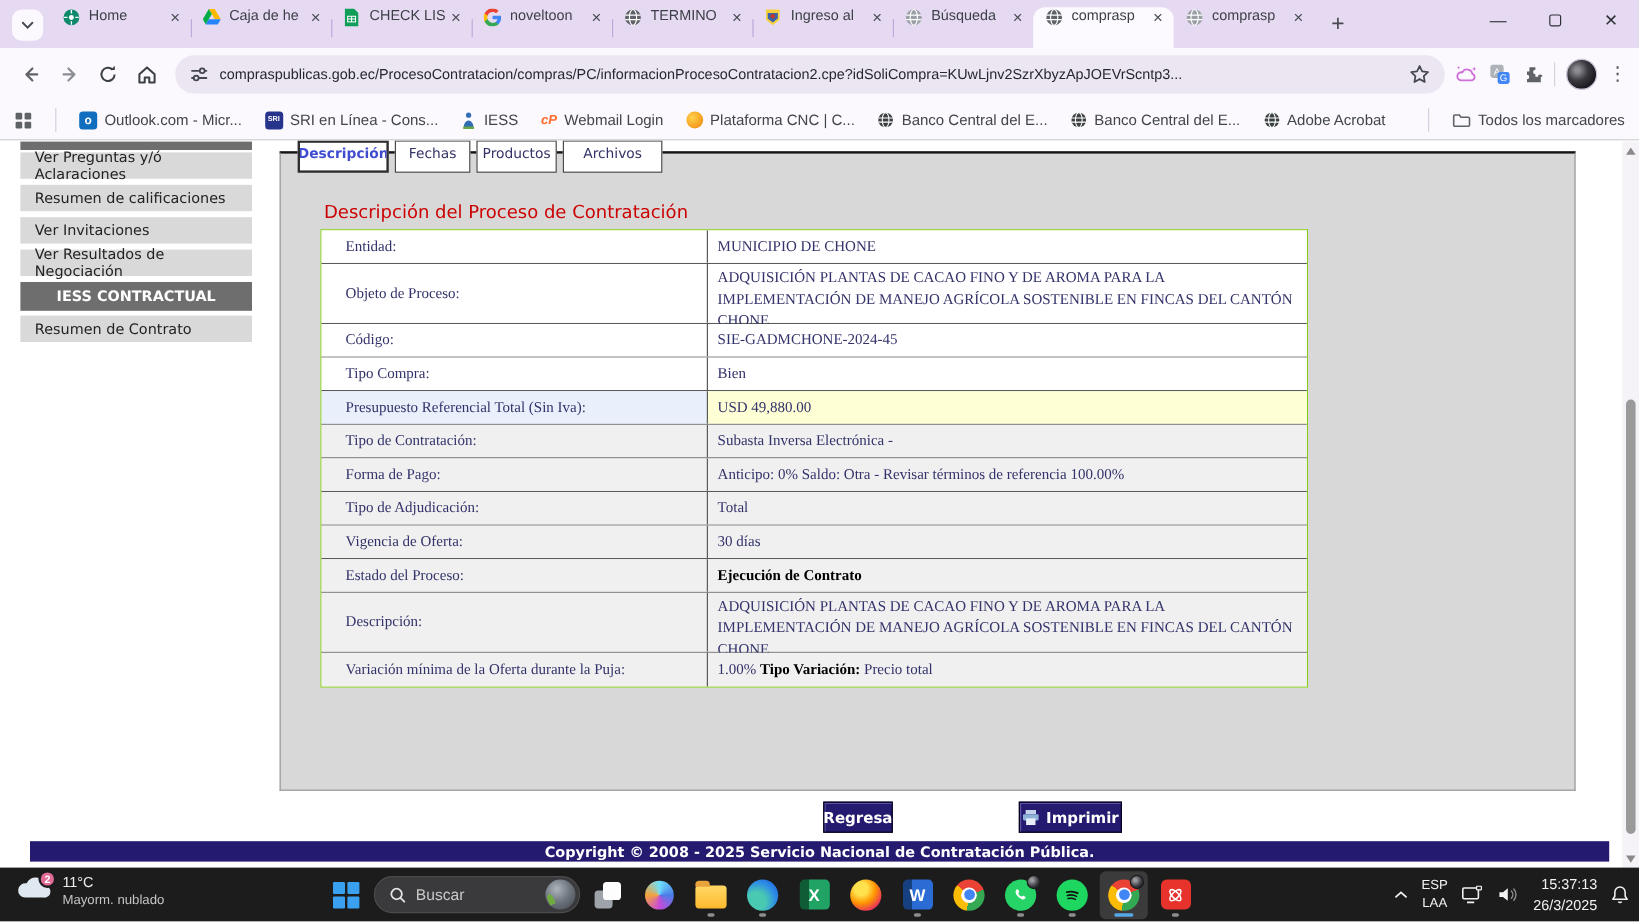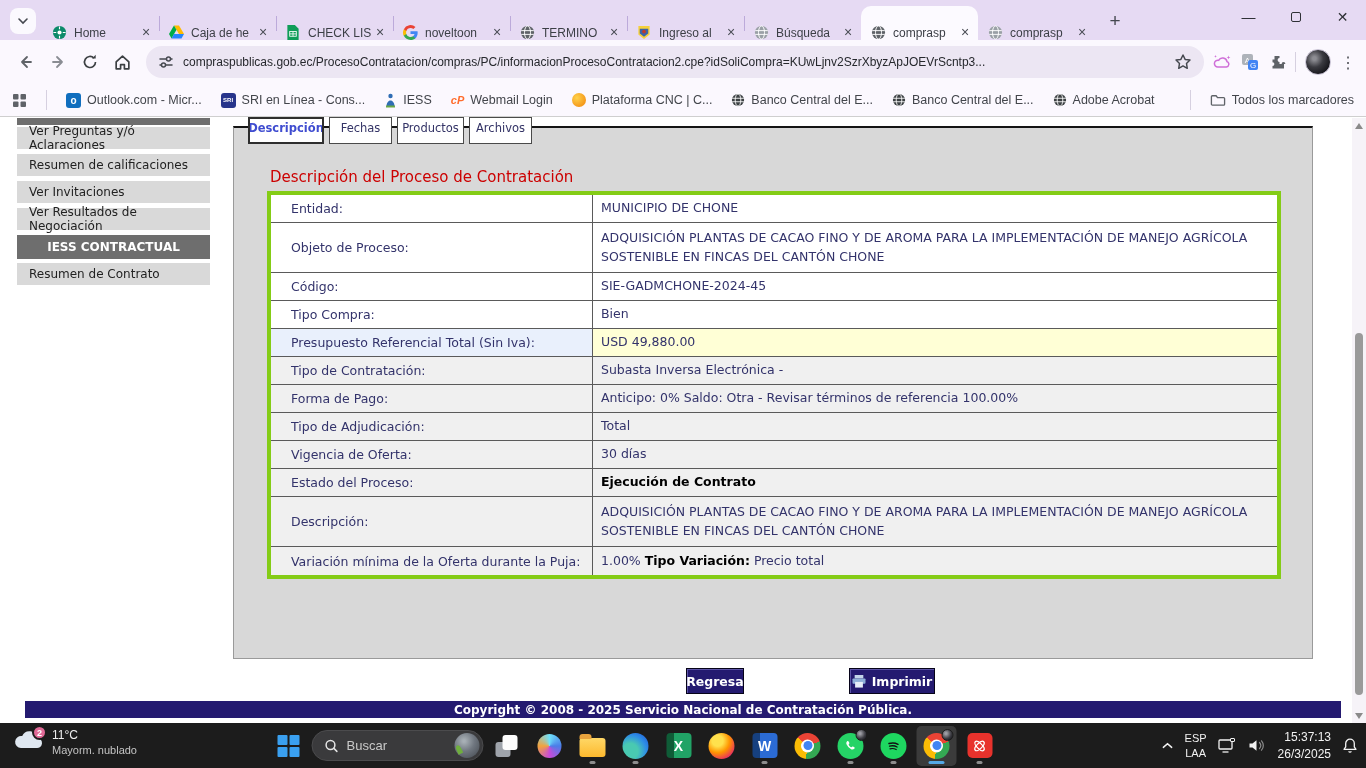--- a/index.html
+++ b/index.html
@@ -4,21 +4,21 @@
 <style>
   * { margin:0; padding:0; box-sizing:border-box; }
   html,body { width:1366px; height:768px; overflow:hidden; background:#fff;
     font-family:"Liberation Sans", sans-serif; }
   svg { display:block; }
 
   
   .tabstrip { height:40px; background:#e6daf3; display:flex; align-items:flex-end; padding-left:10px; position:relative; }
   .tsearch { width:26px; height:26px; margin:0 6px 6px 0; background:#fbf9fe; border-radius:8px;
     display:flex; align-items:center; justify-content:center; }
-  .btab { width:117px; height:34px; display:flex; align-items:flex-end; padding:0 5px 0 9px; border-radius:10px 10px 0 0;
+  .btab { width:117px; height:34px; display:flex; align-items:flex-start; padding:0 5px 0 9px; border-radius:10px 10px 0 0;
     color:#3c3f46; position:relative; flex-shrink:1; min-width:0; }
   .btab.active { background:#fcfaff; }
   .btab:not(.active)+.btab:not(.active)::before { content:''; position:absolute; left:0; top:10px; height:15px; width:1px; background:#bcaada; }
   .btab .fav { width:16px; height:16px; flex-shrink:0; margin-right:7px; display:flex; align-items:center; justify-content:center; }
   .btab .t { flex:1; font-size:12px; white-space:nowrap; overflow:hidden; min-width:0; }
   .btab .x { font-size:14px; color:#4a4d55; width:16px; text-align:center; flex-shrink:0; }
   .newtab { width:28px; height:28px; margin:0 0 5px 6px; font-size:19px; color:#45484f; display:flex; align-items:center; justify-content:center; }
   .wincon { margin-left:auto; display:flex; height:34px; align-self:flex-start; }
   .wc { width:47px; height:34px; display:flex; align-items:center; justify-content:center; color:#2f3136; font-size:14px; }
   .wc .maxbox { width:10px; height:10px; border:1.4px solid #2f3136; border-radius:2px; }
@@ -51,21 +51,21 @@
 
   .panel { position:absolute; left:233px; top:9px; width:1080px; height:533px; background:#d8d8d8;
     border:1px solid #9a9a9a; border-top:2px solid #141414; }
   .ptab { position:absolute; top:0; height:27px; background:#fff; border:1px solid #4a4a4a; z-index:3;
     display:flex; align-items:center; justify-content:center; overflow:hidden; font-size:11.5px; color:#333366; }
   .ptab span { margin-top:-6px; }
   .ptab.active { border:2px solid #2e2e2e; color:#3f4cd0; font-weight:bold; }
 
   .pheading { position:absolute; left:270px; top:51px; font-size:15px; color:#cc0000; z-index:2; }
 
-  .ptable { position:absolute; left:267px; top:74px; width:1014px; border:4px solid #84cc16; z-index:2; background:#fff; }
+  .ptable { position:absolute; left:267px; top:74px; width:823px; border:1px solid #84cc16; z-index:2; background:#fff;font-family:Liberation Serif, serif; }
   .trow { display:flex; border-bottom:1px solid #5a5a5a; }
   .trow:last-child { border-bottom:none; }
   .trow.h1 { height:28px; } .trow.h2 { height:50px; }
   .tlabel { width:322px; padding:2px 8px 2px 20px; font-size:12.5px; color:#33336b; display:flex; align-items:center; border-right:1px solid #5a5a5a; }
   .tvalue { flex:1; padding:2px 8px; font-size:12.5px; color:#33336b; display:flex; align-items:center; flex-wrap:wrap; line-height:1.45; }
   .r-white .tlabel, .r-white .tvalue { background:#fff; }
   .r-gray .tlabel, .r-gray .tvalue { background:#f0f0f0; }
   .r-hl .tlabel { background:#e9f0fc; }
   .r-hl .tvalue { background:#ffffd6; }
   .vb { font-weight:bold; color:#000; }
@@ -449,21 +449,21 @@
 
   <div class="ptab active" style="left:248px;width:76px">
       <span>Descripción</span>
     </div>
   <div class="ptab" style="left:329px;width:63px">
       <span>Fechas</span>
     </div>
   <div class="ptab" style="left:397px;width:67px">
       <span>Productos</span>
     </div>
-  <div class="ptab" style="left:469px;width:63px">
+  <div class="ptab" style="left:469px;width:83px">
       <span>Archivos</span>
     </div>
 
   <div class="pheading">Descripción del Proceso de Contratación</div>
 
   <div class="ptable">
     <div class="trow h1 r-white">
         <div class="tlabel">Entidad:</div>
         <div class="tvalue">MUNICIPIO DE CHONE</div>
       </div>

